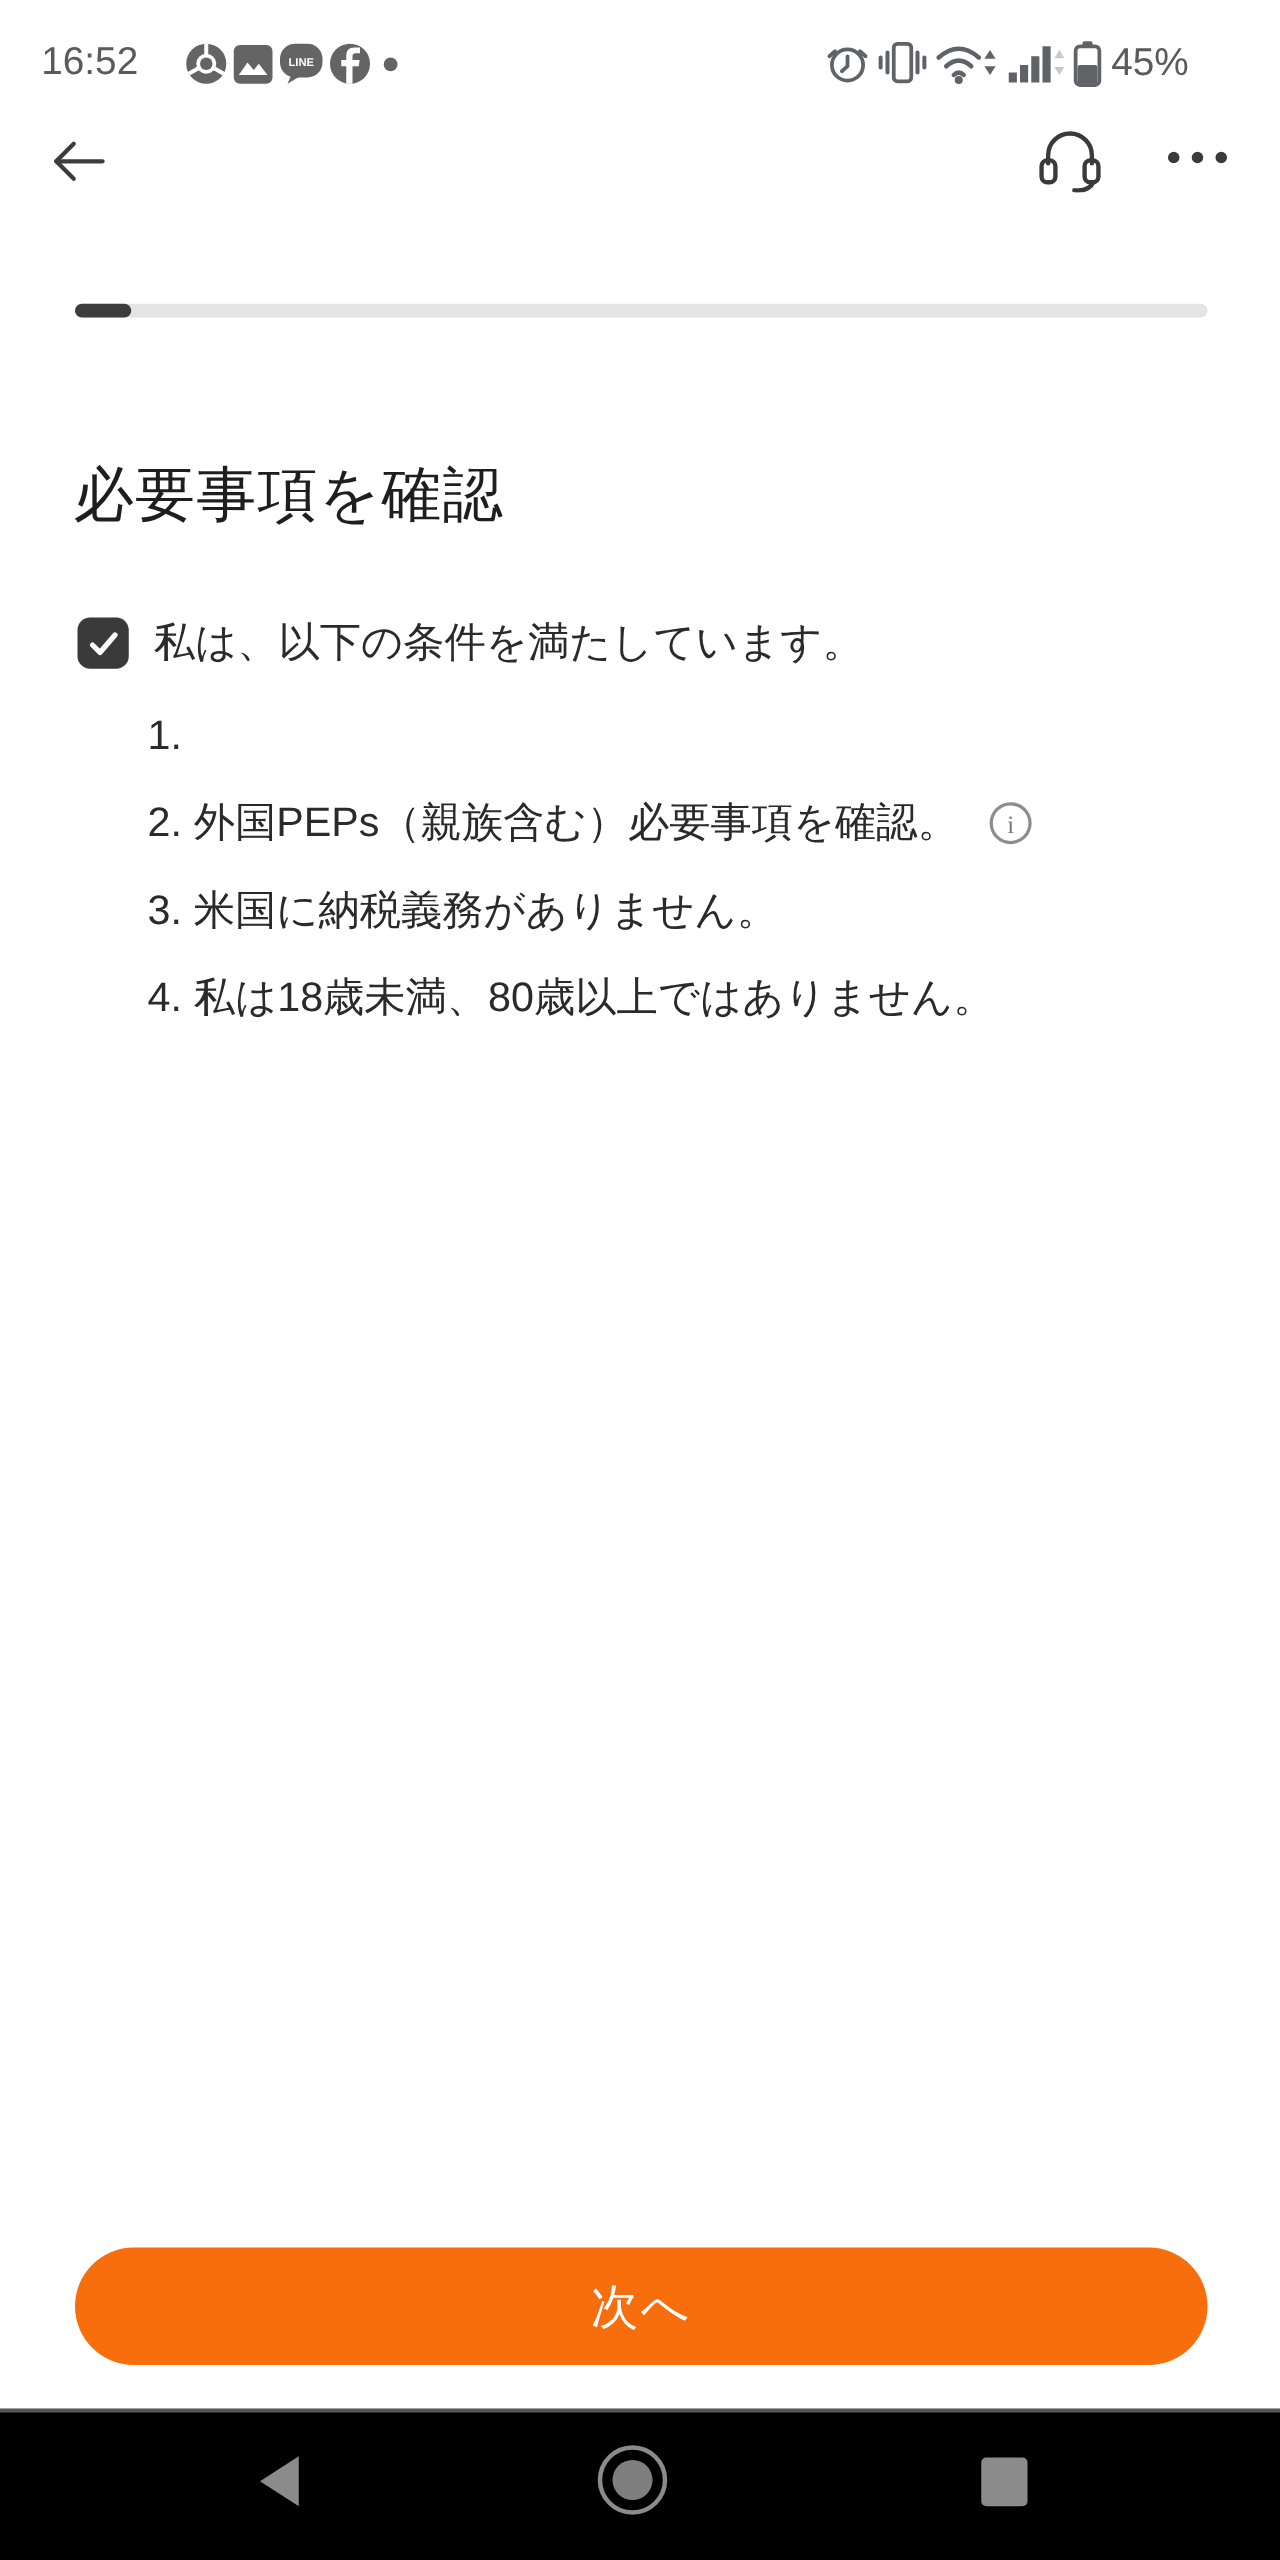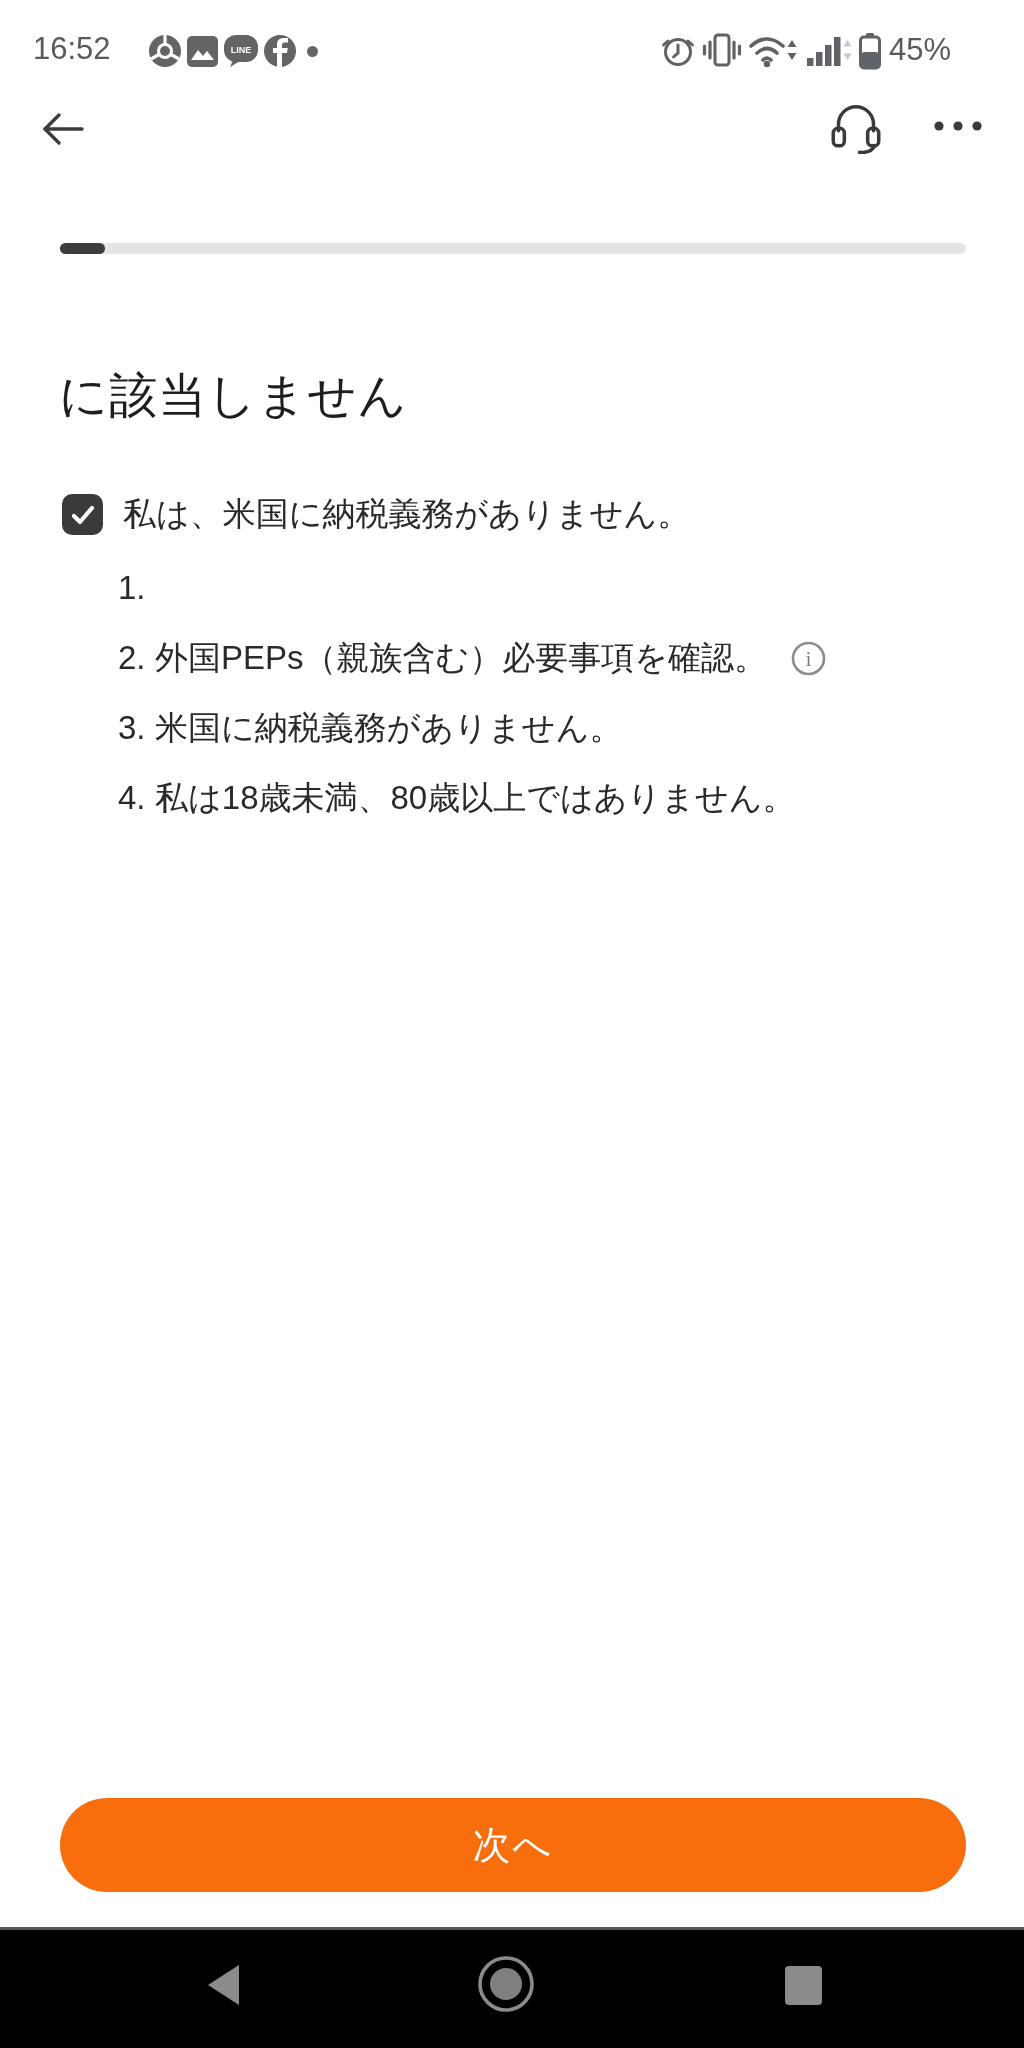--- a/index.html
+++ b/index.html
@@ -172,29 +172,29 @@
       <circle cx="26" cy="7" r="4.6" fill="#3a3a3a"></circle>
       <circle cx="45" cy="7" r="4.6" fill="#3a3a3a"></circle>
     </svg>
   </span>
 </div>
 
 <div class="progress">
   <div class="progress-fill" style="width:45px;"></div>
 </div>
 
-<h1 class="heading">に該当しません</h1>
+<h1 class="heading">必要事項を確認</h1>
 
 <div class="chk-row">
   <span class="checkbox">
     <svg width="26" height="26" viewBox="0 0 26 26" fill="none" stroke="#ffffff" stroke-width="4.2" stroke-linecap="round" stroke-linejoin="round">
       <path d="M4 14 L10 20 L22 6"></path>
     </svg>
   </span>
-  <span class="chk-label">私は、米国に納税義務がありません。</span>
+  <span class="chk-label">私は、以下の条件を満たしています。</span>
 </div>
 
 <ol class="cond-list">
   <li class="cond-item">
     <span class="cond-num">1.</span>
   </li>
   <li class="cond-item">
     <span class="cond-num">2.</span>
     <span class="cond-text">外国PEPs（親族含む）必要事項を確認。</span>
     <span class="info-btn">

